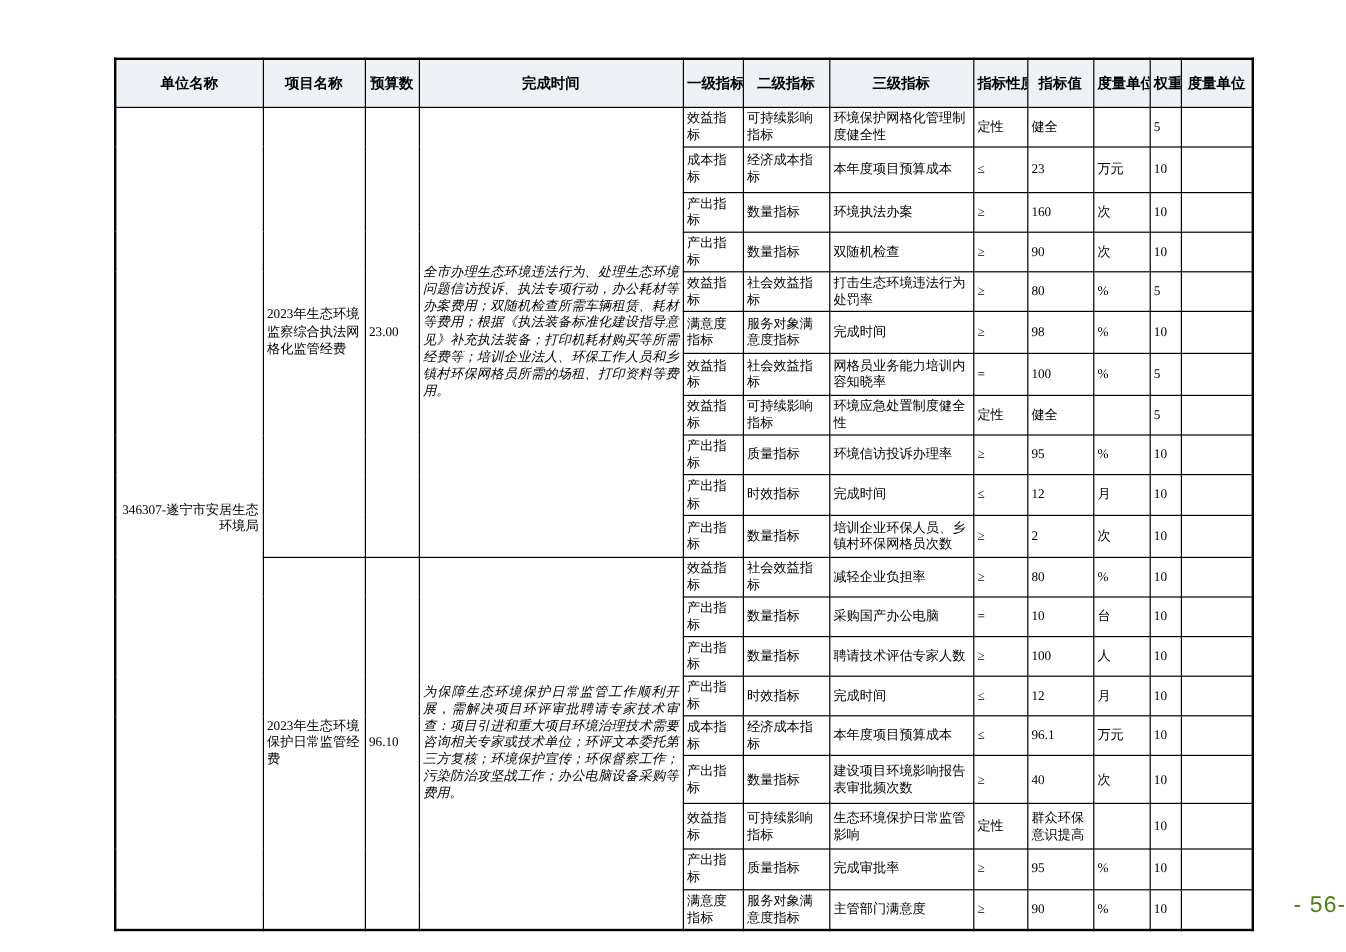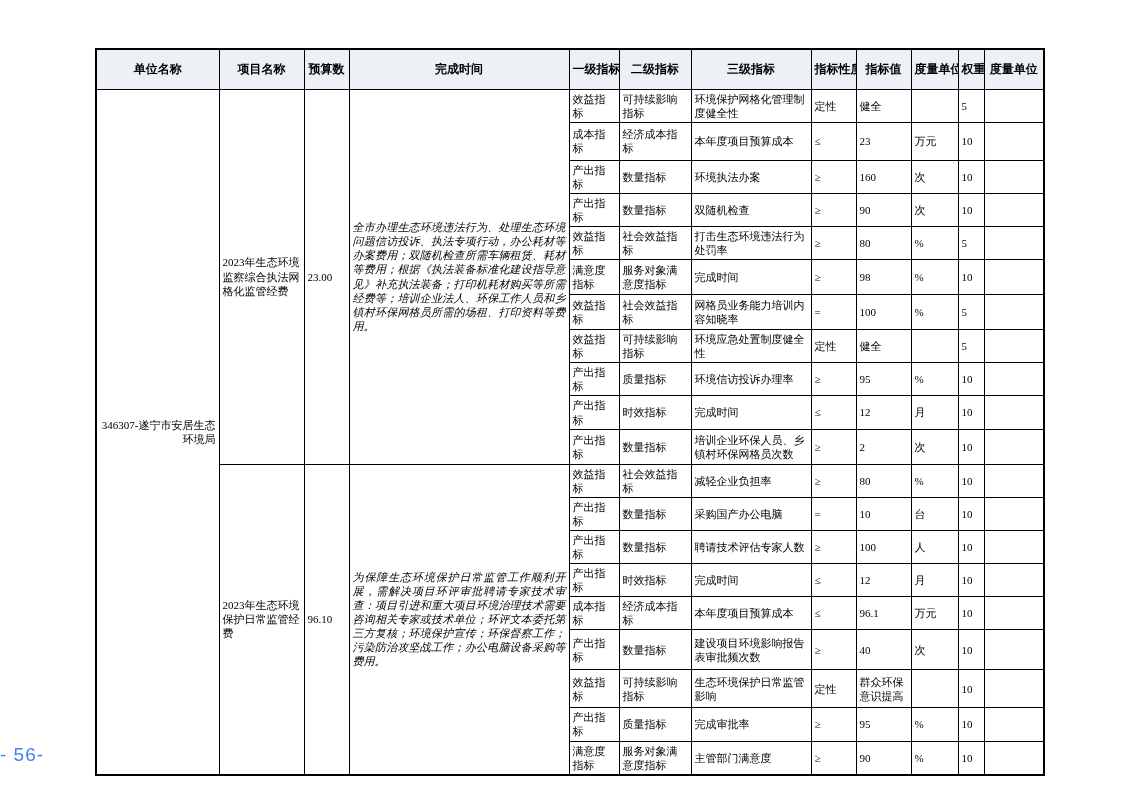--- a/index.html
+++ b/index.html
@@ -52,24 +52,24 @@
   td.c-unit    { text-align: right; }
   td.c-project { text-align: left; margin-top: 36px; }
   td.c-budget  { padding-right: 2px; }
   td.c-goal    { text-align: justify; font-style: italic; }
   td.c-ind     { text-align: left; }
   .page-number {
     position: absolute;
     left: 0;
     right: 0;
     top: 744px;
-    text-align: left;
+    text-align: right;
     font-family: "Liberation Sans", "DejaVu Sans", sans-serif;
     font-size: 19px;
-    color: #3b82f6;
+    color: #4d7c0f;
     letter-spacing: 1px;
   }
 </style>
 </head>
 <body>
 
 <div class="sheet">
 
   <table class="perf-table">
     <colgroup>

